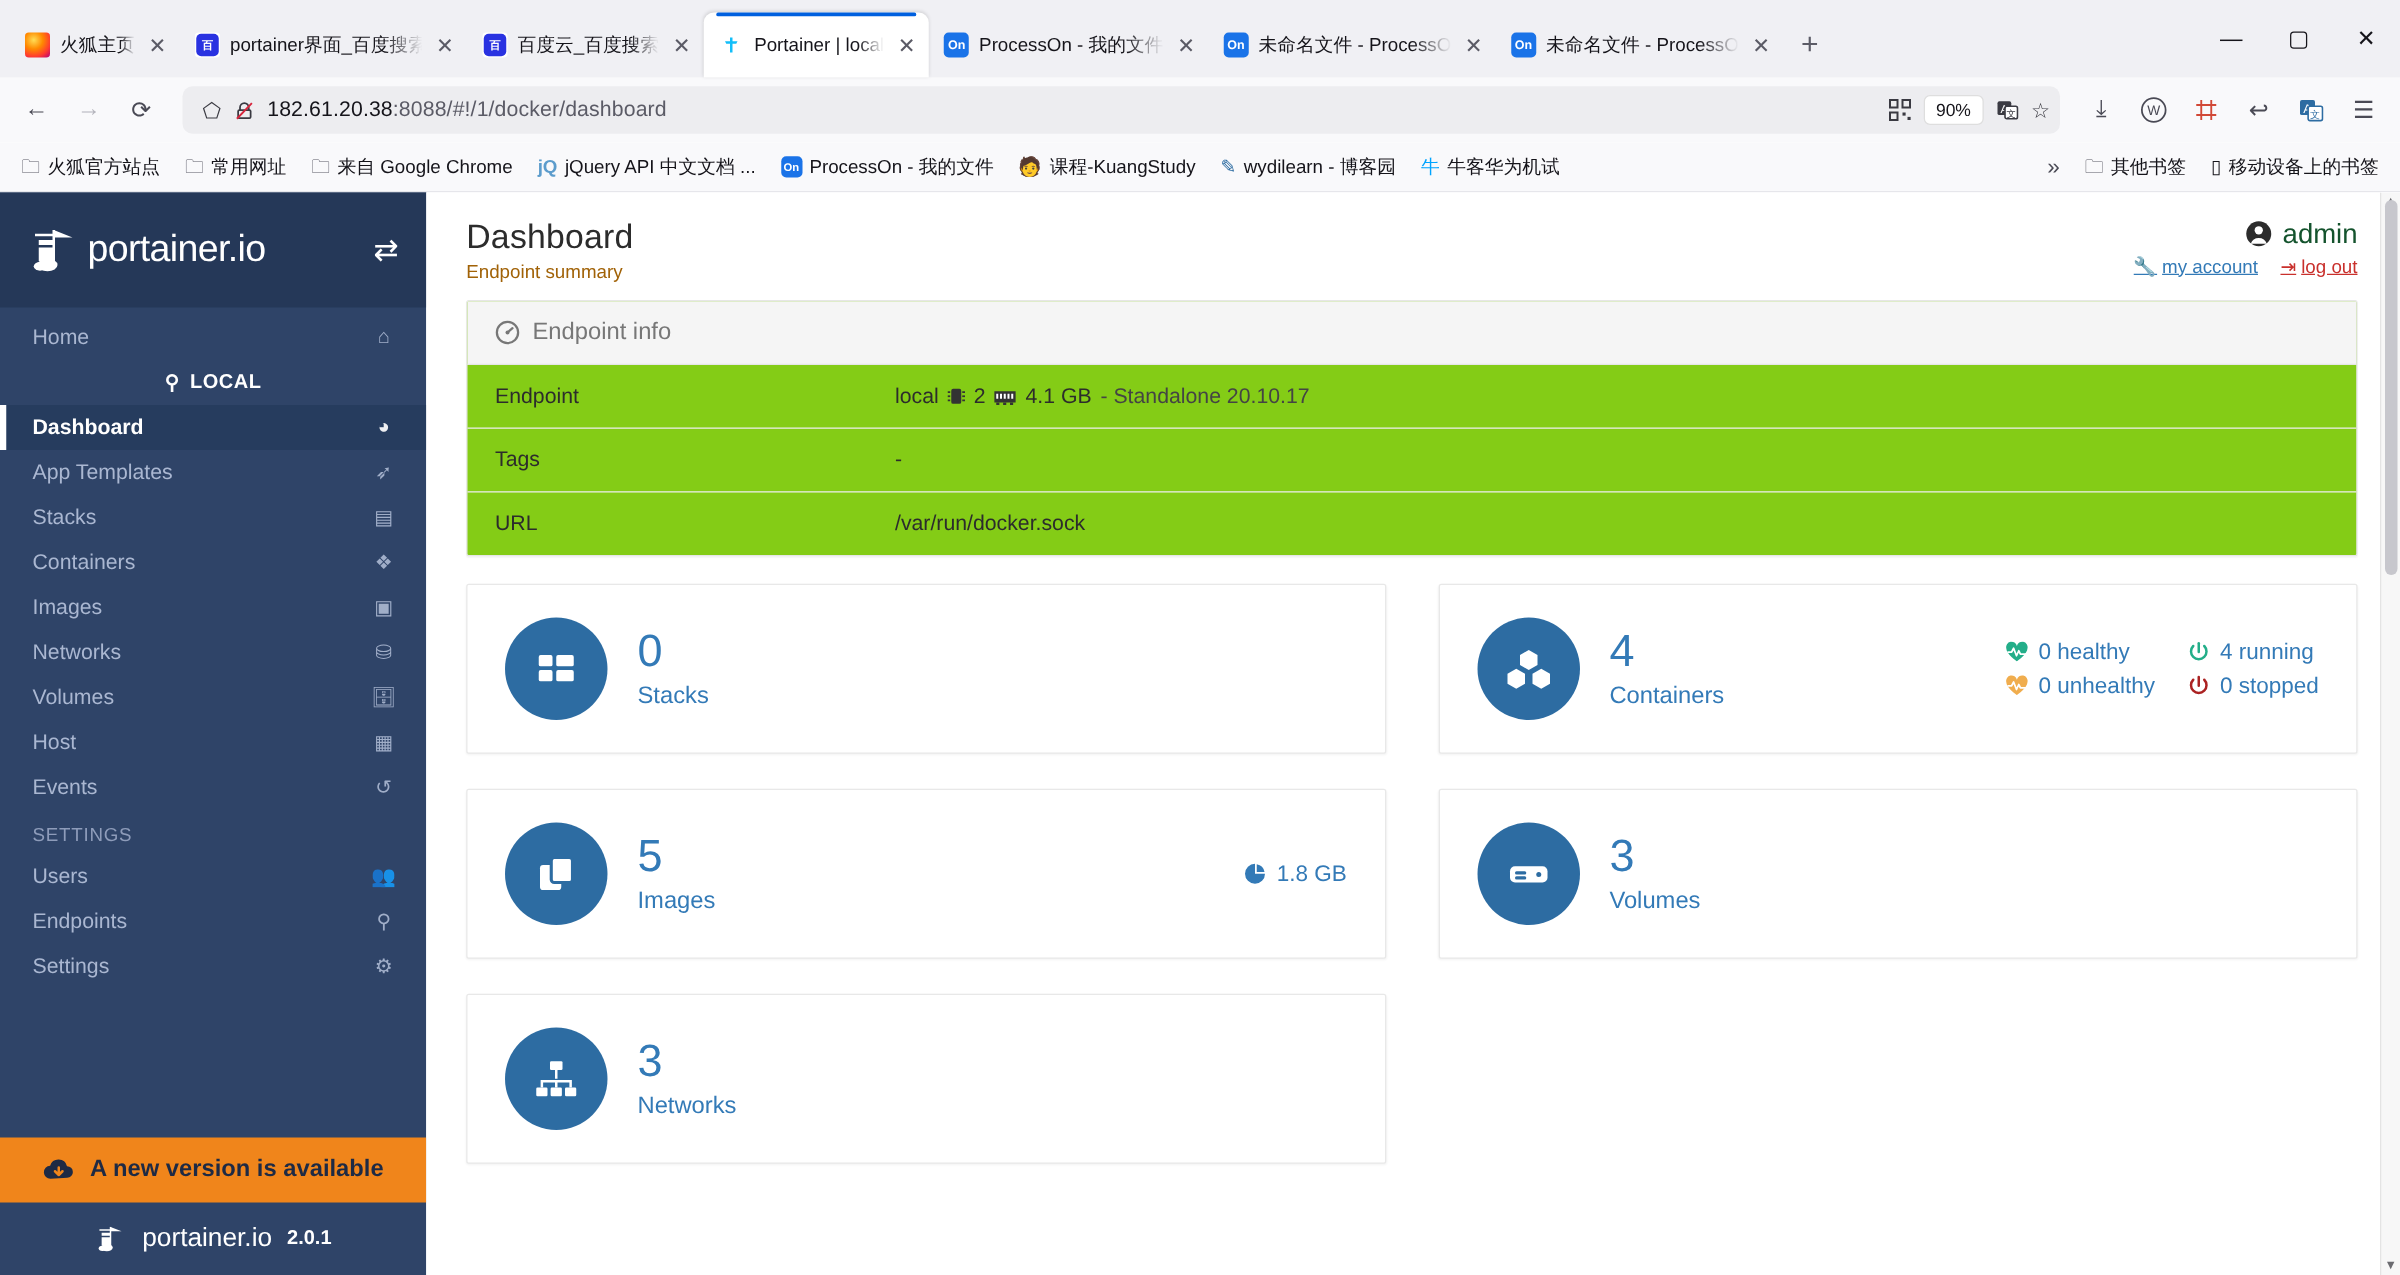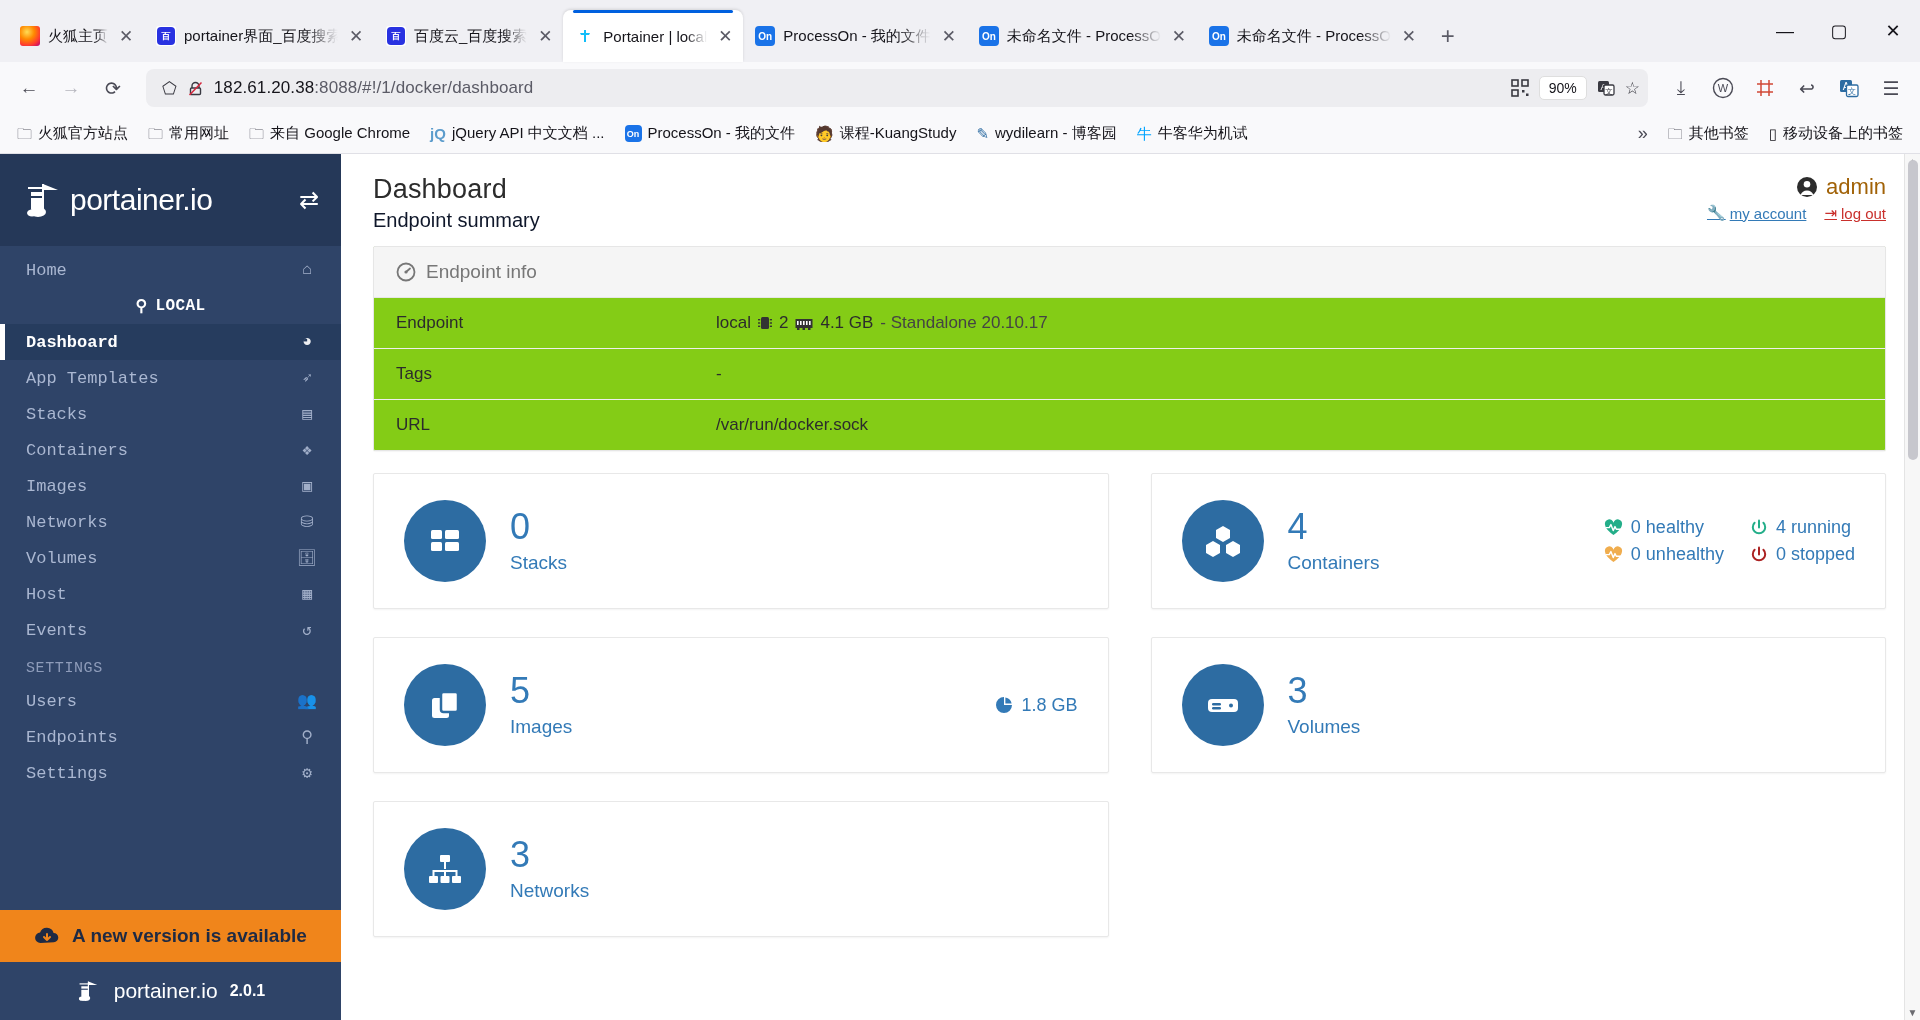--- a/index.html
+++ b/index.html
@@ -88,21 +88,21 @@
     display: flex; flex-direction: column; color: #c3cce0;
   }
   .brand {
     height: 92px; background: #253858; display: flex; align-items: center;
     padding: 0 22px; gap: 4px; position: relative;
   }
   .brand-logo { width: 44px; height: 44px; flex: 0 0 44px; position: relative; }
   .brand-text { font-size: 30px; color: #fff; font-weight: 300; letter-spacing: -.5px; }
   .brand-toggle { margin-left: auto; font-size: 24px; color: #fff; }
 
-  .nav { padding-top: 6px; font-family: Liberation Mono, monospace; }
+  .nav { padding-top: 6px; }
   .navitem {
     display: flex; align-items: center; height: 36px; padding: 0 22px 0 26px;
     font-size: 17px; color: #aab7d1; position: relative;
   }
   .navitem .lbl { flex: 1; }
   .navitem .ico { font-size: 16px; opacity: .92; width: 24px; text-align: center; }
   .navitem.active {
     background: #263c5e; color: #ffffff; font-weight: bold;
   }
   .navitem.active::before {
@@ -125,24 +125,24 @@
     height: 58px; display: flex; align-items: center; justify-content: center; gap: 12px;
   }
   .foot-logo { width: 26px; height: 26px; position: relative; }
   .foot-text { font-size: 21px; color: #fff; font-weight: 300; }
   .foot-ver { font-size: 16px; color: #fff; font-weight: bold; }
 
   
   .content { flex: 1; min-width: 0; background: #fff; padding: 14px 24px 0 22px; overflow: hidden; position: relative; }
   .page-head { display: flex; align-items: flex-start; padding: 6px 10px 14px 10px; }
   .page-title { font-size: 27px; color: #2c2c2c; font-weight: 400; letter-spacing: .2px; }
-  .page-sub { font-size: 20px; color: #0f172a; margin-top: 4px; }
+  .page-sub { font-size: 15px; color: #a16207; margin-top: 4px; }
   .user-box { margin-left: auto; text-align: right; }
   .user-name {
-    font-size: 22px; color: #a16207; display: flex; align-items: center;
+    font-size: 22px; color: #14532d; display: flex; align-items: center;
     justify-content: flex-end; gap: 8px;
   }
   .user-links { display: flex; gap: 18px; justify-content: flex-end; margin-top: 4px; font-size: 15px; }
   .ulink { display: flex; align-items: center; gap: 4px; text-decoration: underline; }
   .ulink.acct { color: #337ab7; }
   .ulink.out { color: #c9302c; }
 
   .panel {
     border: 1px solid #e6e6e6; background: #84cc16; margin: 0 10px 22px 10px;
     border-radius: 2px; box-shadow: 0 1px 1px rgba(0,0,0,.04);

